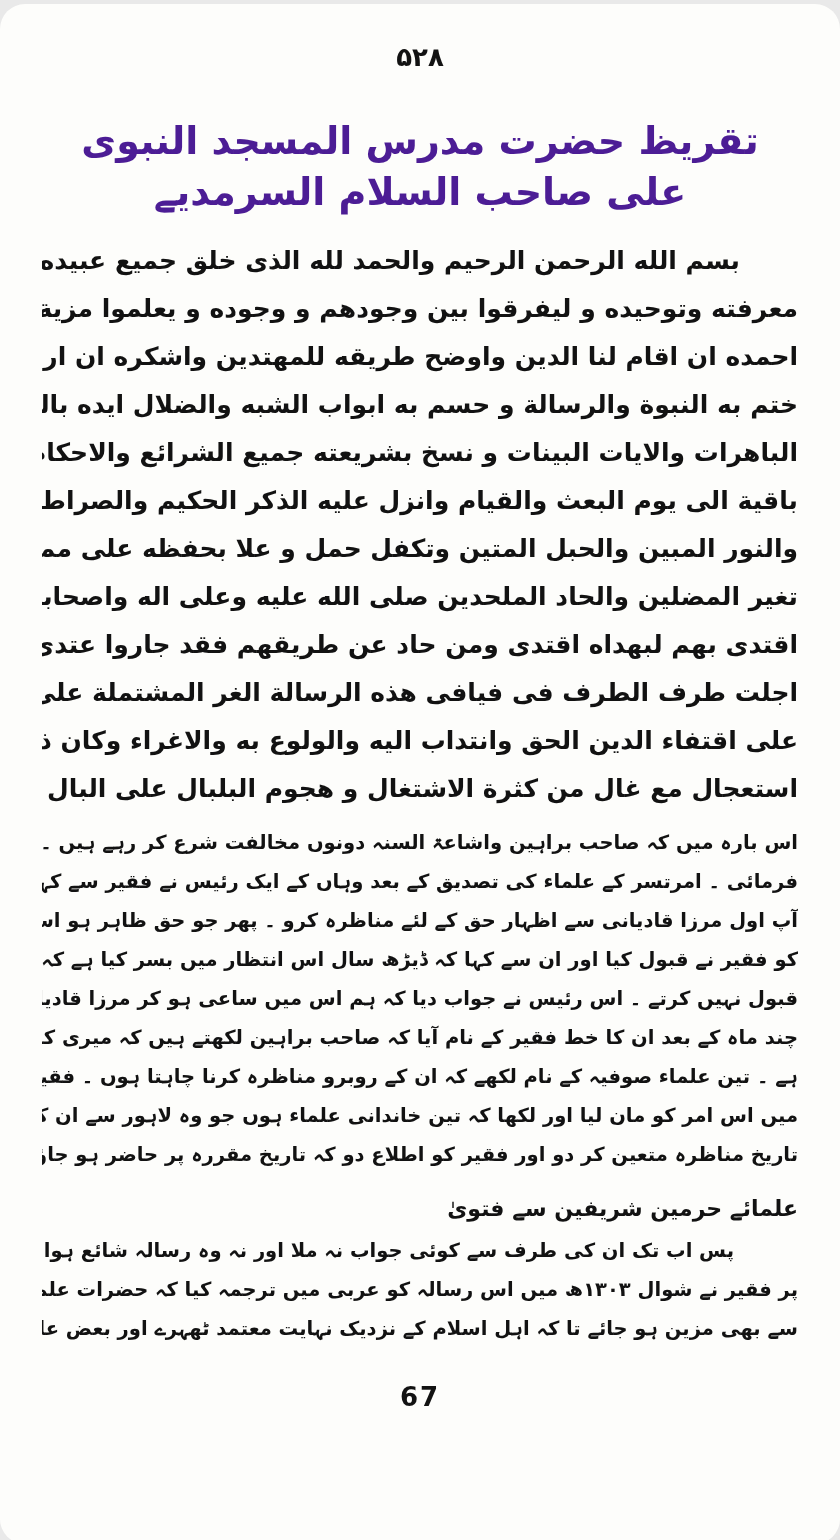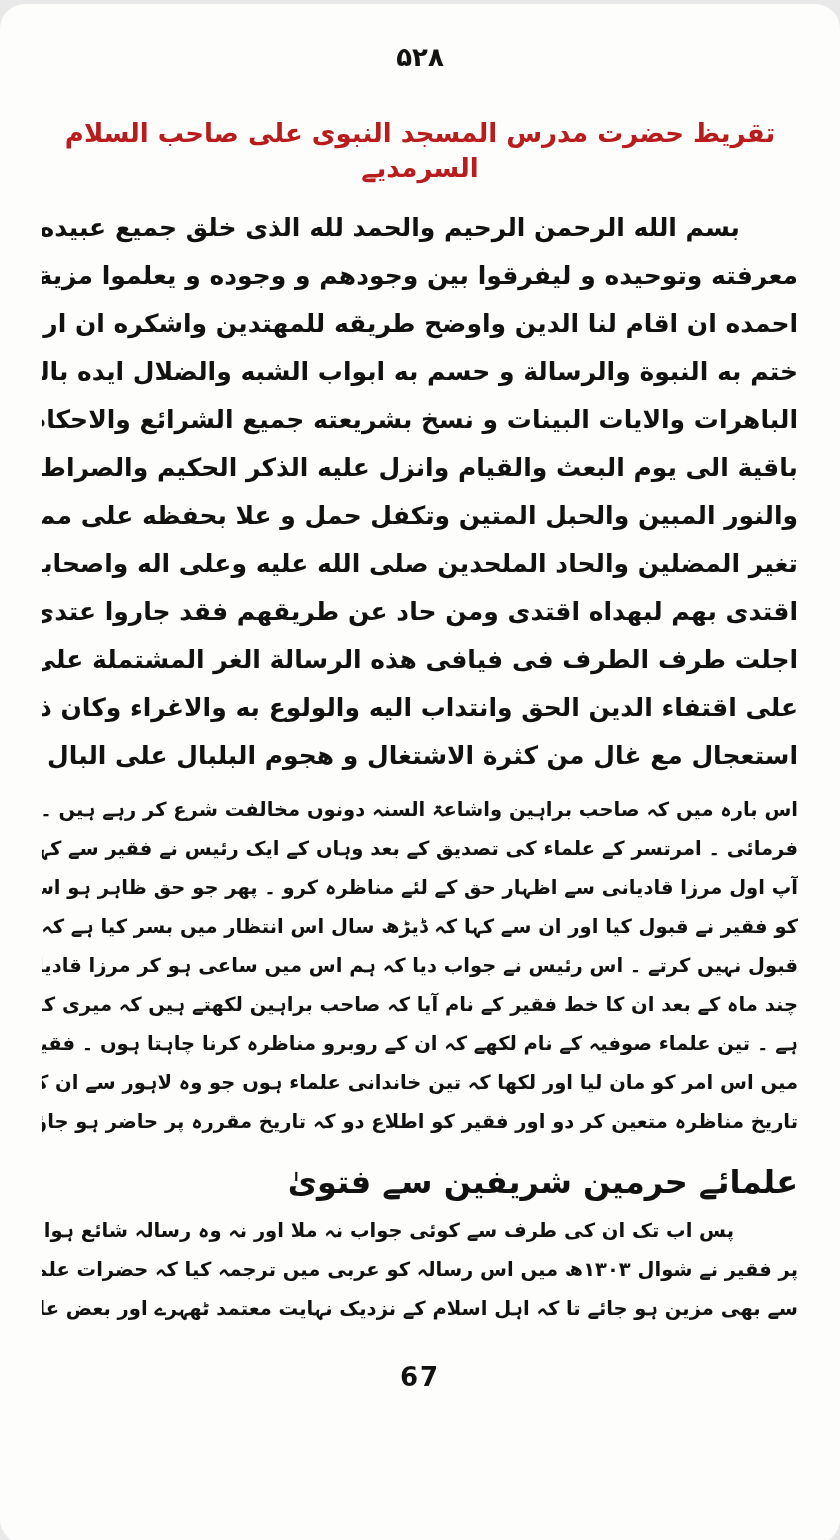--- a/index.html
+++ b/index.html
@@ -24,24 +24,24 @@
     text-align: center;
     font-size: 26px;
     font-weight: 700;
     letter-spacing: 2px;
   }
   .page-num.top { margin-top: 8px; }
   .page-num.bottom { margin-top: 34px; }
   .heading {
     margin: 44px 0 18px 0;
     text-align: center;
-    font-size: 26px;
+    font-size: 38px;
     font-weight: 700;
     line-height: 1.35;
-    color: #b91c1c;
+    color: #4c1d95;
   }
   .arabic-block {
     margin-top: 14px;
   }
   .arabic-block .line {
     font-size: 25px;
     font-weight: 700;
     line-height: 48px;
     text-align: justify;
     text-align-last: justify;
@@ -65,21 +65,21 @@
   }
   .urdu-block .line.first {
     padding-right: 0;
   }
   .urdu-block .line.last {
     text-align-last: right;
   }
   .section-heading {
     margin: 22px 0 10px 0;
     text-align: right;
-    font-size: 32px;
+    font-size: 22px;
     font-weight: 700;
   }
   .urdu-block-2 .line.first {
     padding-right: 64px;
   }
 </style>
 </head>
 <body>
 
 <div class="page">

